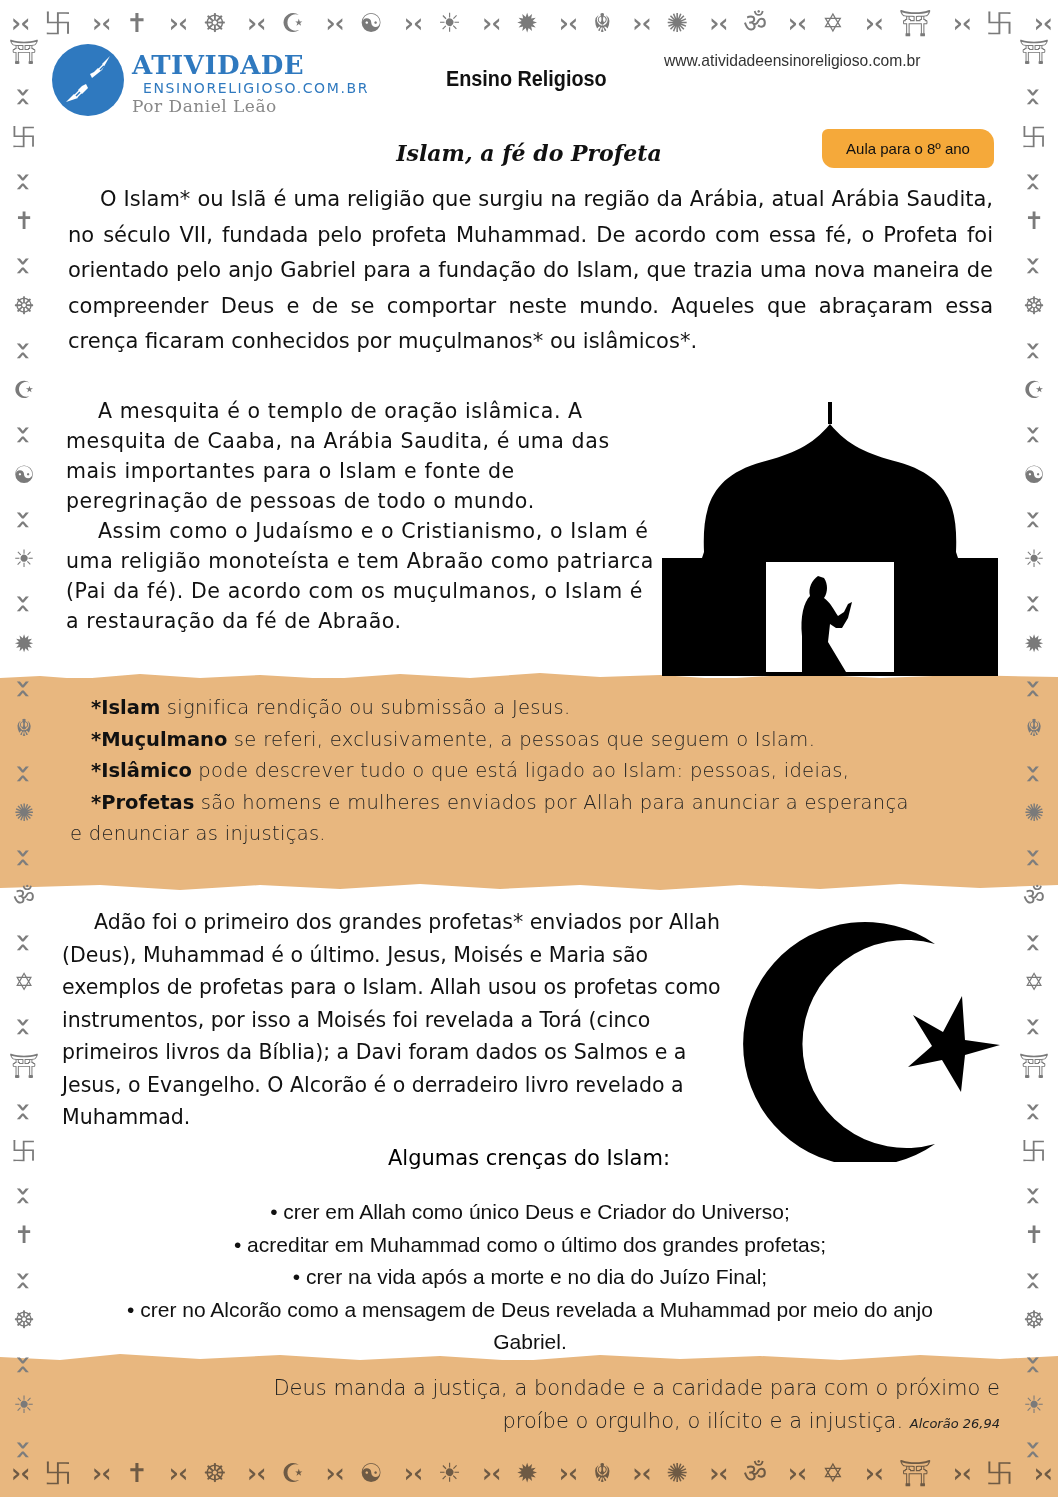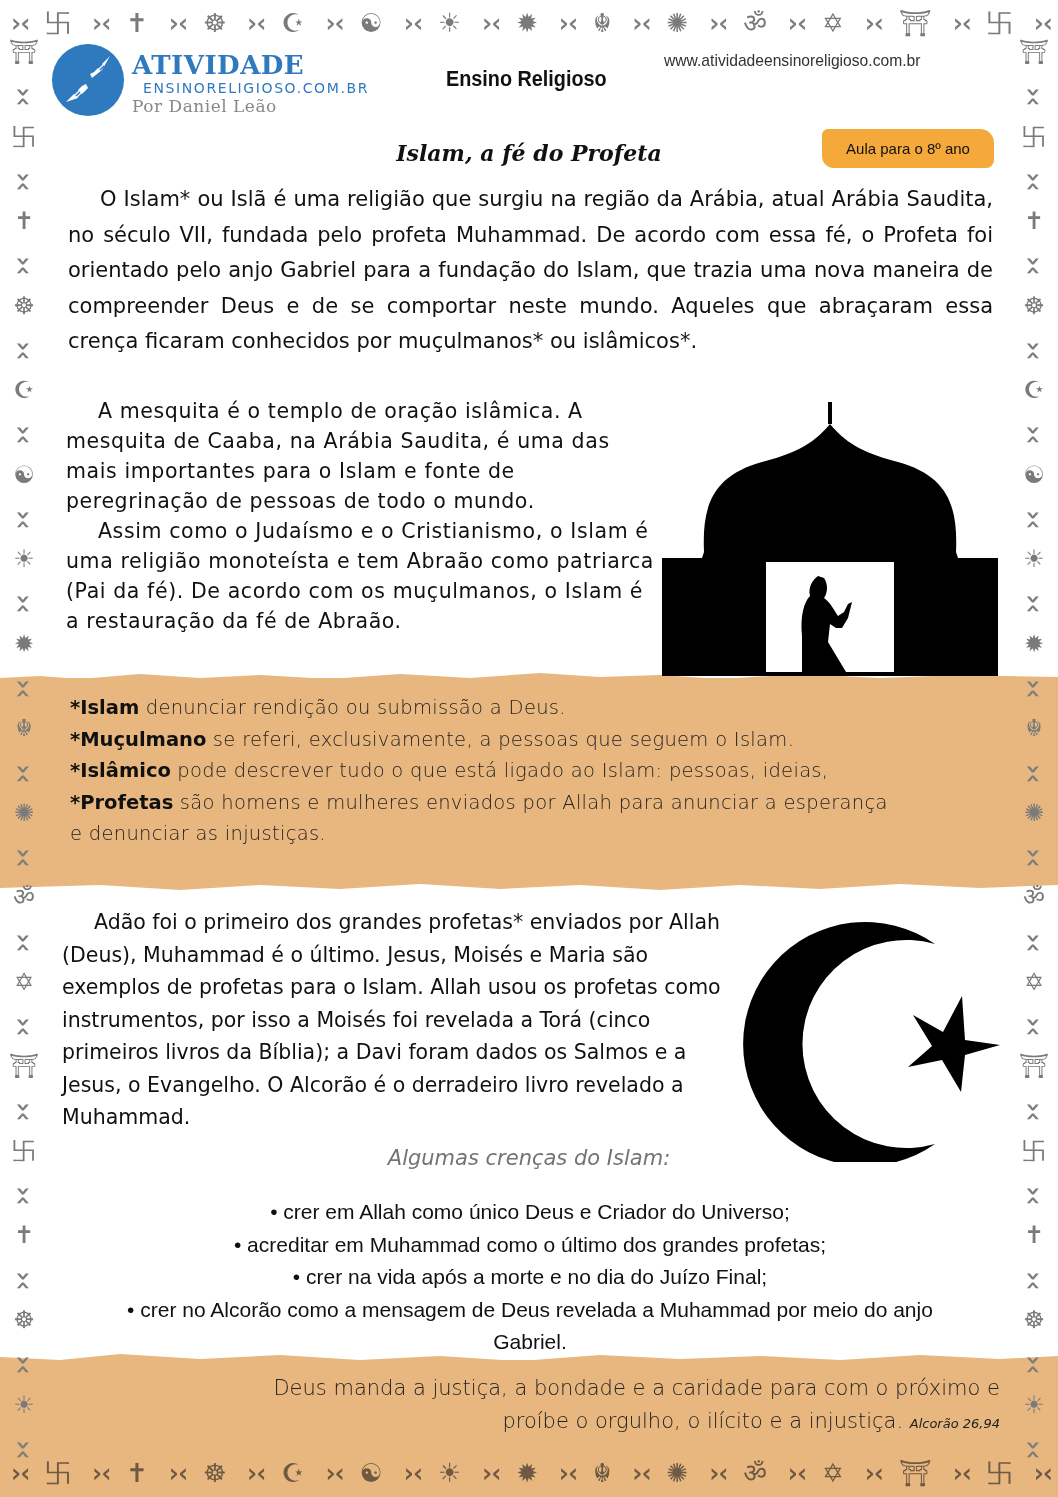--- a/index.html
+++ b/index.html
@@ -21,24 +21,24 @@
   .subject{left:446px;top:66px;font-family:"Liberation Sans",sans-serif;font-weight:bold;font-size:22px;color:#111;transform:scaleX(0.9);transform-origin:left;}
   .site{left:664px;top:51px;font-family:"Liberation Sans",sans-serif;font-size:17px;color:#333;transform:scaleX(0.92);transform-origin:left;}
   .badge{left:822px;top:89px;width:172px;height:39px;background:#f5a93a;border-radius:6px 14px 8px 12px;display:flex;align-items:center;justify-content:center;font-family:"Liberation Sans",sans-serif;font-size:15px;color:#111;margin-top:40px;}
   .title{left:0;width:1058px;top:140px;text-align:center;font-family:"DejaVu Serif",serif;font-style:italic;font-weight:bold;font-size:22px;color:#111;}
   .para{font-family:"DejaVu Sans",sans-serif;color:#111;}
   .p1{left:68px;top:182px;width:925px;font-size:21px;line-height:35.5px;text-align:justify;text-align-last:left;}
   .p1 .ind,.p2 .ind,.p4 .ind{display:inline-block;width:32px;}
   .p2{left:66px;top:396px;width:590px;font-size:20.5px;line-height:30px;letter-spacing:0.6px;}
   .p4{left:62px;top:906px;width:662px;font-size:20.5px;line-height:32.5px;}
   .gloss{left:70px;top:692px;width:930px;font-family:"DejaVu Sans",sans-serif;font-size:19.5px;line-height:31.5px;color:#222;}
-  .gloss .term{font-weight:bold;color:#111;}
+  .gloss .term{font-weight:bold;color:#111;margin-left:21px;}
   .gloss .def{font-weight:300;letter-spacing:0.3px;}
   .gloss .cont{padding-left:18px;}
-  .beliefs-title{left:0;width:1058px;top:1146px;text-align:center;font-size:21px;color:#737373;font-family:"DejaVu Sans",sans-serif;font-style:italic;}
+  .beliefs-title{left:0;width:1058px;top:1146px;text-align:center;font-size:21px;color:#000000;font-family:"DejaVu Sans",sans-serif;}
   .beliefs{left:60px;width:940px;top:1181px;text-align:center;font-family:"Liberation Sans",sans-serif;font-size:21px;line-height:32.5px;color:#111;margin-top:15px;}
   .quote{left:60px;width:940px;top:1372px;text-align:right;font-family:"DejaVu Sans",sans-serif;font-size:21px;line-height:33px;color:#222;font-weight:300;}
   .quote .ref{font-size:13px;font-style:italic;}
   svg{display:block;}
 </style>
 </head>
 <body>
 
 <div class="tan" style="left:0;top:678px;width:1058px;height:205px;">
   <svg class="torn-top" style="top:-8px" viewBox="0 0 1058 14" preserveAspectRatio="none">
@@ -216,21 +216,21 @@
   <svg width="336" height="314" viewBox="0 0 336 314">
     <path d="M168,6 A16,16 0 1 0 192,32 A13,13 0 1 1 168,6 Z" fill="#000"></path>
     <rect x="166" y="36" width="4" height="22" fill="#000"></rect>
     <path d="M168,58 C150,80 130,88 100,96 C50,110 40,140 42,186 L40,192 L0,192 L0,310 L336,310 L336,192 L296,192 L294,186 C296,140 286,110 236,96 C206,88 186,80 168,58 Z" fill="#000"></path>
     <rect x="104" y="196" width="128" height="110" fill="#fff"></rect>
     <path d="M140,306 L140,270 C138,250 142,236 148,230 C146,222 150,214 156,210 L162,212 C166,218 166,226 162,232 C168,236 172,244 176,250 L182,246 L186,238 L190,236 L186,252 L180,262 L174,262 L168,258 L166,276 L178,296 L184,306 Z" fill="#000"></path>
   </svg>
 </div>
 
 <div class="abs gloss">
-  <div><span class="term">*Islam</span><span class="def"> denunciar rendição ou submissão a Deus.</span></div>
+  <div><span class="term">*Islam</span><span class="def"> significa rendição ou submissão a Jesus.</span></div>
   <div><span class="term">*Muçulmano</span><span class="def"> se referi, exclusivamente, a pessoas que seguem o Islam.</span></div>
   <div><span class="term">*Islâmico</span><span class="def"> pode descrever tudo o que está ligado ao Islam: pessoas, ideias,</span></div>
   <div><span class="term">*Profetas</span><span class="def"> são homens e mulheres enviados por Allah para anunciar a esperança</span></div>
   <div class="def">e denunciar as injustiças.</div>
 </div>
 
 <div class="abs para p4"><span class="ind"></span><span>Adão foi o primeiro dos grandes profetas* enviados por Allah (Deus), Muhammad é o último. Jesus, Moisés e Maria são exemplos de profetas para o Islam. Allah usou os profetas como instrumentos, por isso a Moisés foi revelada a Torá (cinco primeiros livros da Bíblia); a Davi foram dados os Salmos e a Jesus, o Evangelho. O Alcorão é o derradeiro livro revelado a Muhammad.</span></div>
 
 <div class="abs" style="left:730px;top:912px;width:280px;height:250px;">
   <svg width="280" height="250" viewBox="0 0 280 250">

